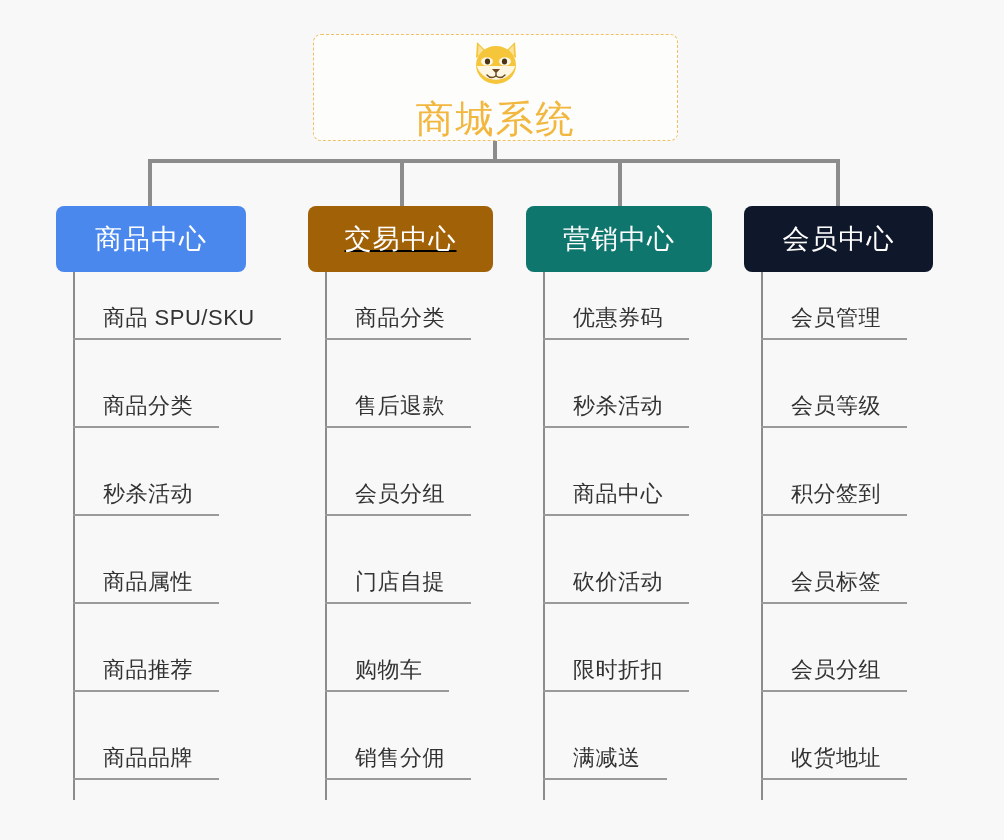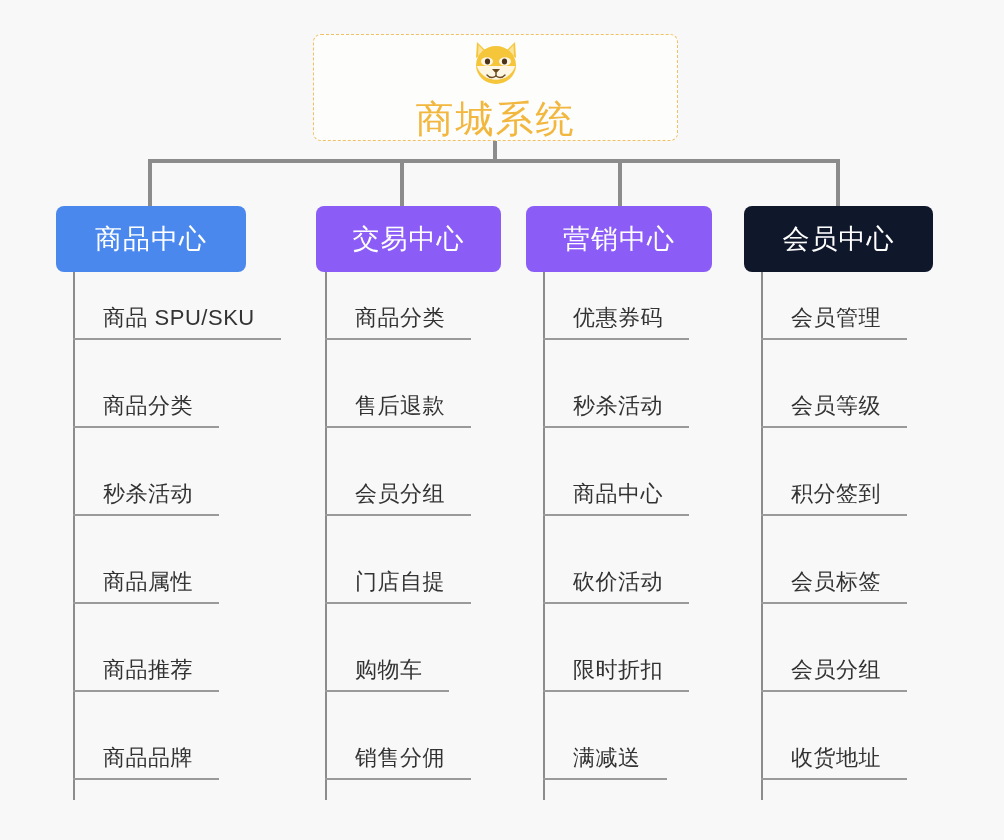--- a/index.html
+++ b/index.html
@@ -73,22 +73,22 @@
     justify-content: center;
   }
   .cat-label {
     font-size: 27px;
     color: #ffffff;
     letter-spacing: 1px;
     line-height: 1;
     white-space: nowrap;
   }
   .cat-box.b0 { left: 56px;  width: 190px; background: #4a88ee; }
-  .cat-box.b1 { left: 316px; width: 185px; background: #8b5cf6; }
-  .cat-box.b2 { left: 526px; width: 186px; background: #8b5cf6; }
+  .cat-box.b1 { left: 308px; width: 185px; background: #a16207; text-decoration: underline; }
+  .cat-box.b2 { left: 526px; width: 186px; background: #0f766e; }
   .cat-box.b3 { left: 744px; width: 189px; background: #0f172a; }
 
   
   .column {
     position: absolute;
     top: 272px;
     width: 240px;
   }
   .column.k0 { left: 56px; }
   .column.k1 { left: 308px; }

